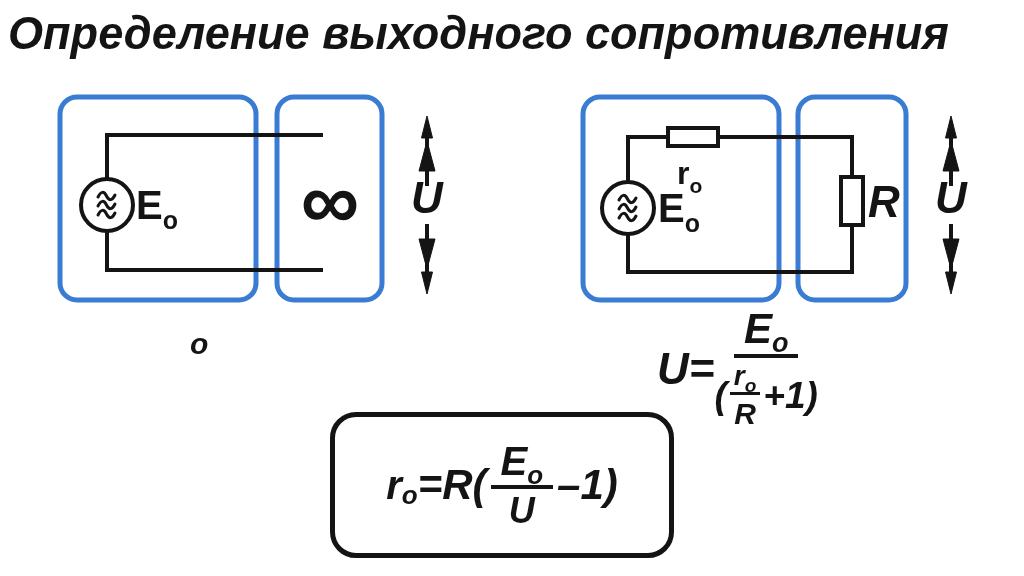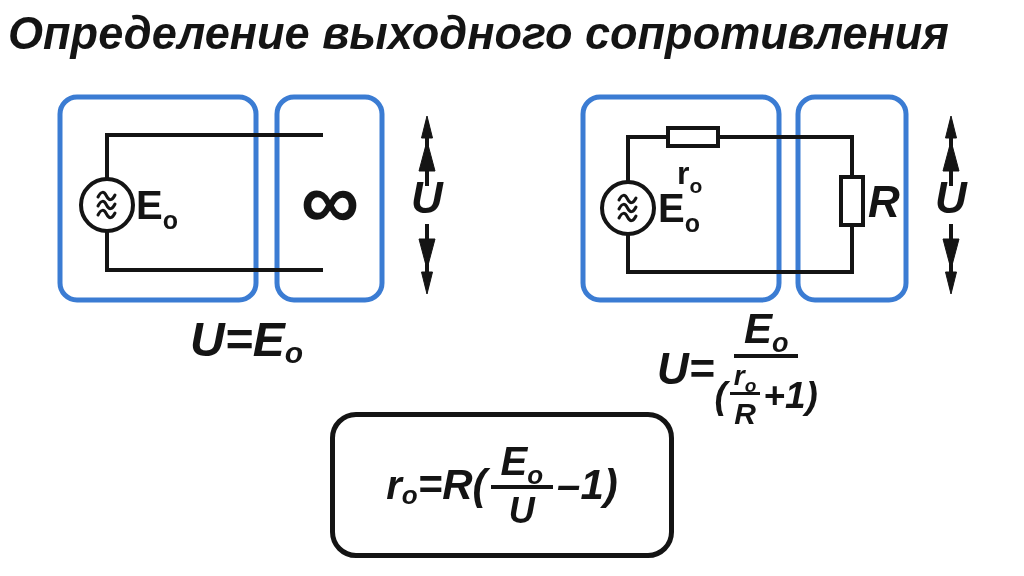--- a/index.html
+++ b/index.html
@@ -99,21 +99,20 @@
   <div class="abs clabel" style="left:677px;top:148px;font-size:32px;margin-top:9px;">
     <span>r</span><span class="sub" style="font-size:21px;transform:translateY(9px);">o</span>
   </div>
   <div class="abs clabel" style="left:658px;top:188px;font-size:40px;">
     <span>E</span><span class="sub" style="font-size:25px;transform:translateY(10px);">o</span>
   </div>
   <div class="abs clabel ital" style="left:868px;top:180px;font-size:44px;">R</div>
   <div class="abs clabel ital" style="left:929px;top:176px;width:44px;text-align:center;font-size:44px;">U</div>
 
   <div class="abs formula" style="left:190px;top:316px;font-size:48px;">
-    <span>U=E</span>
       <span class="sub ital" style="font-size:30px;transform:translateY(13px);">o</span>
   </div>
 
   <div class="abs formula" style="left:657px;top:308px;">
     <span style="font-size:44px;">U=</span>
     <span class="frac">
       <span class="num" style="font-size:42px;">
         <span>E</span>
           <span class="sub ital" style="font-size:27px;transform:translateY(7px);">o</span>
       </span>

